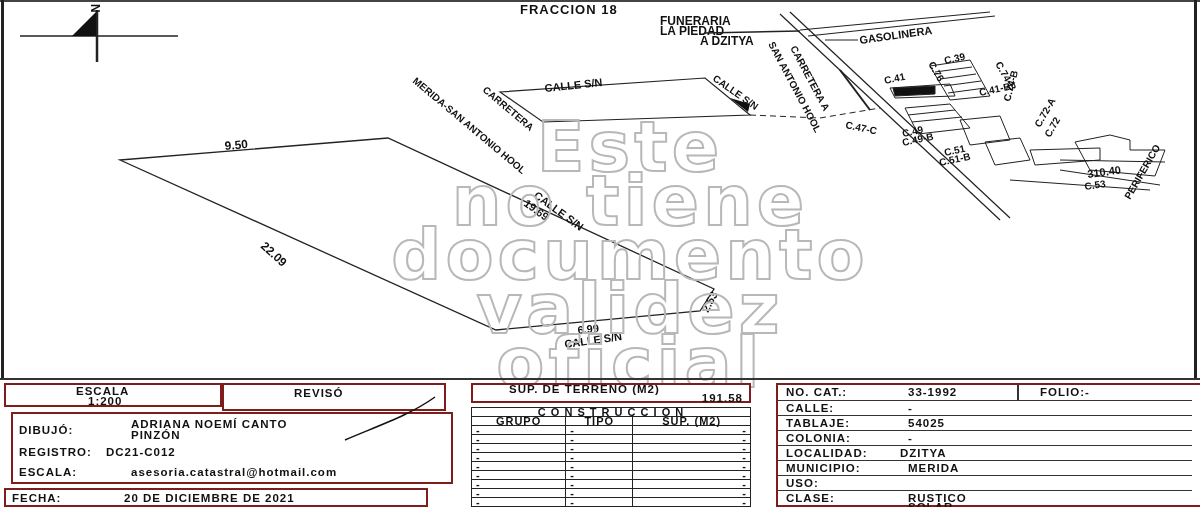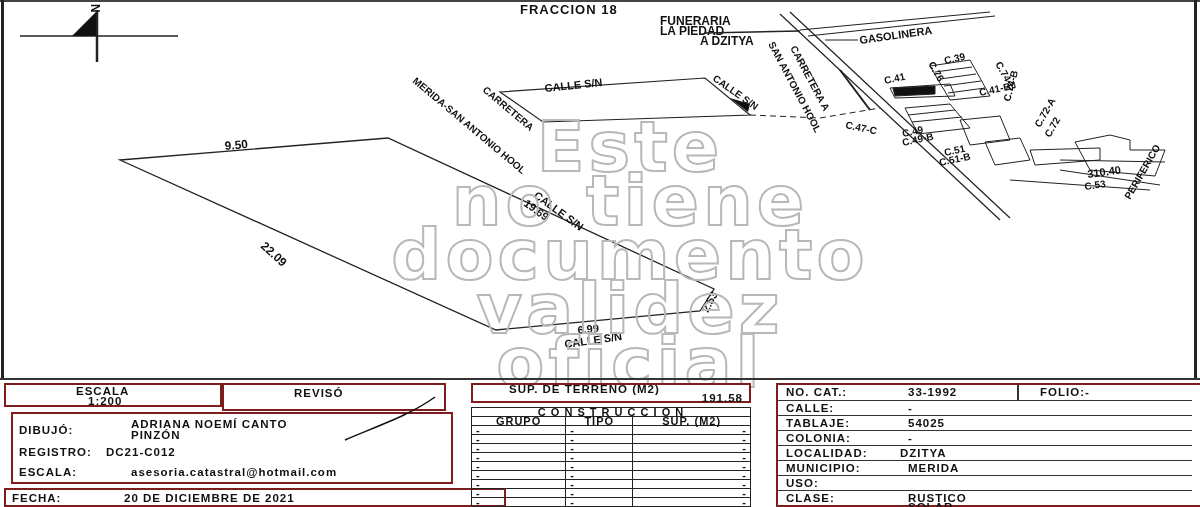--- a/index.html
+++ b/index.html
@@ -131,21 +131,21 @@
 <div class="box" style="left:11px; top:412px; width:442px; height:72px;">
   <div class="t" style="left:6px; top:10px;">DIBUJÓ:</div>
   <div class="t" style="left:118px; top:4px;">ADRIANA NOEMÍ CANTO</div>
   <div class="t" style="left:118px; top:15px;">PINZÓN</div>
   <div class="t" style="left:6px; top:32px;">REGISTRO:</div>
   <div class="t" style="left:93px; top:32px;">DC21-C012</div>
   <div class="t" style="left:6px; top:52px;">ESCALA:</div>
   <div class="t" style="left:118px; top:52px;">asesoria.catastral@hotmail.com</div>
 </div>
 
-<div class="box" style="left:4px; top:488px; width:502px; height:19px;">
+<div class="box" style="left:4px; top:488px; width:424px; height:19px;">
   <div class="t" style="left:6px; top:2px;">FECHA:</div>
   <div class="t" style="left:118px; top:2px;">20 DE DICIEMBRE DE 2021</div>
 </div>
 
 <svg class="sig" width="120" height="50">
   <path d="M95 2 C 70 20, 40 30, 5 45" stroke="#111" stroke-width="1.5" fill="none"></path>
 </svg>
 
 <div class="box" style="left:471px; top:383px; width:280px; height:20px;">
   <div class="t" style="left:36px; top:-2px;">SUP. DE TERRENO (M2)</div>

